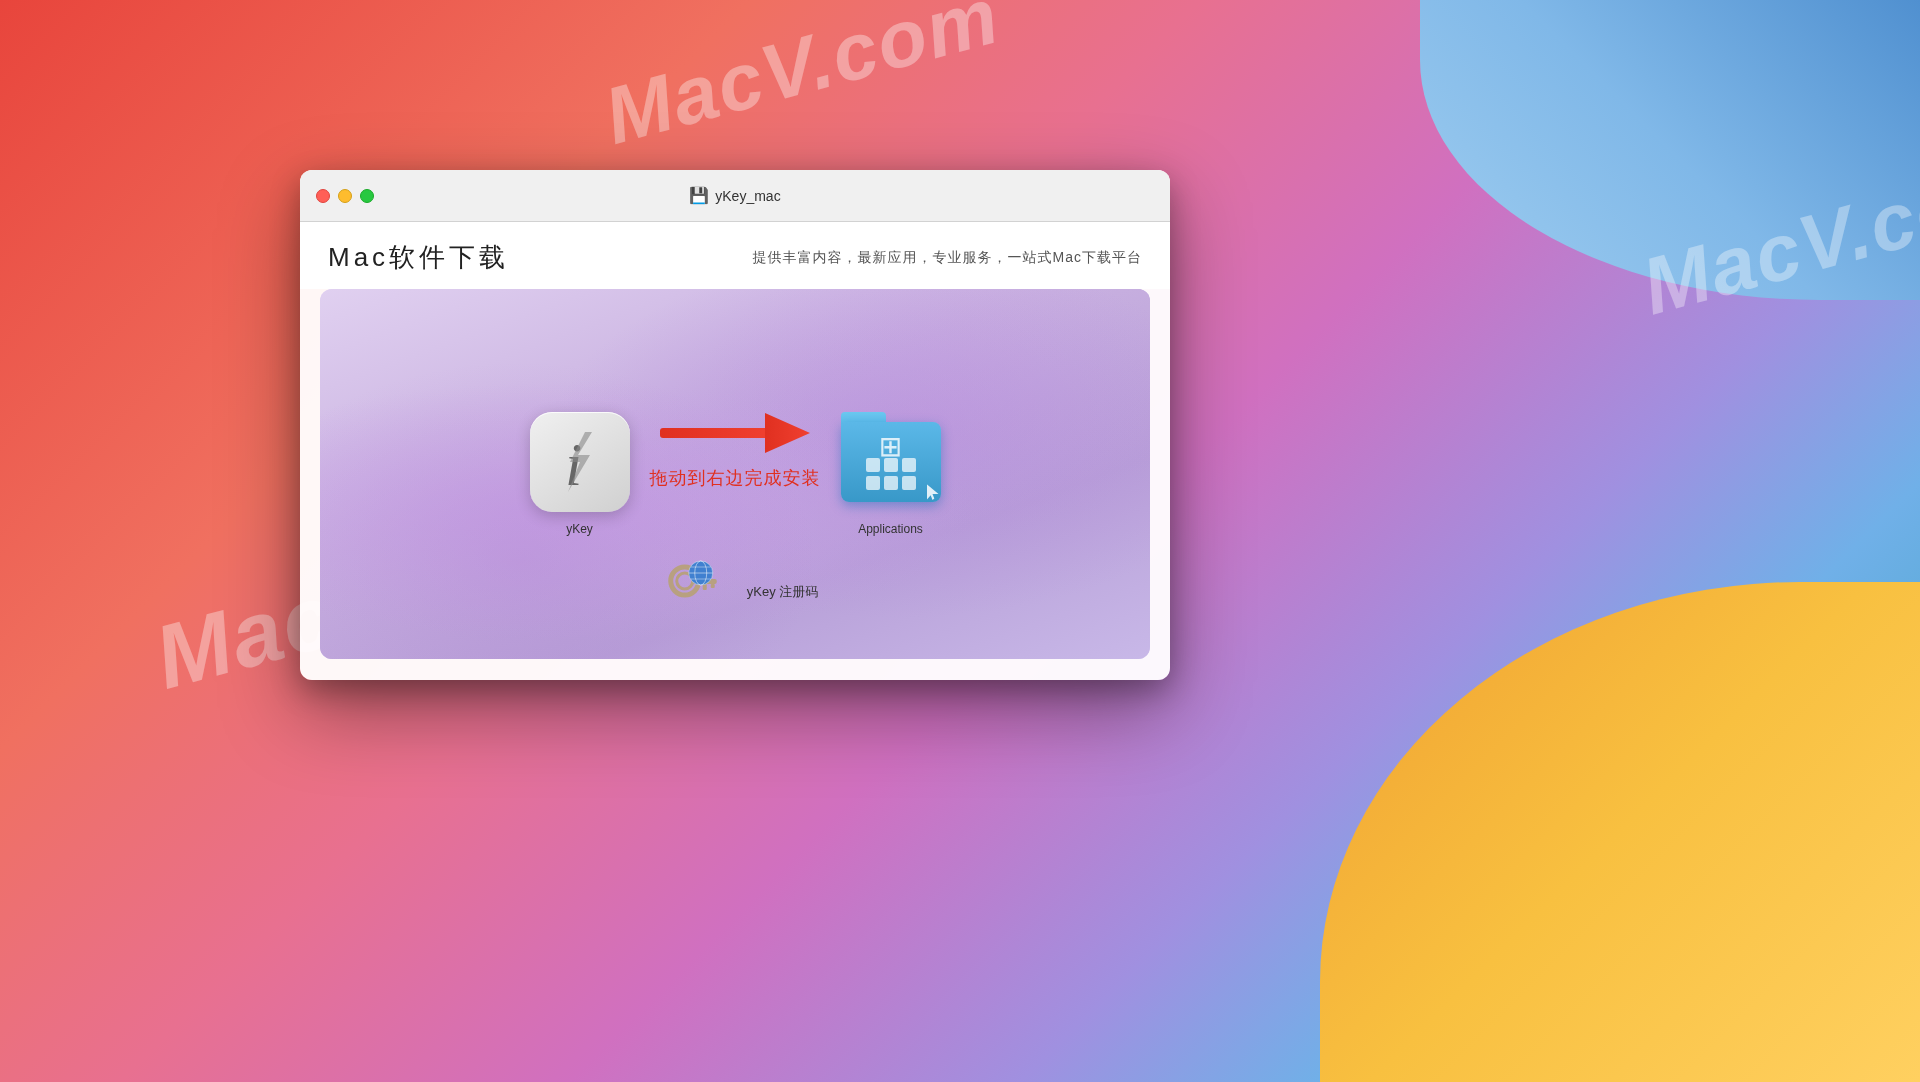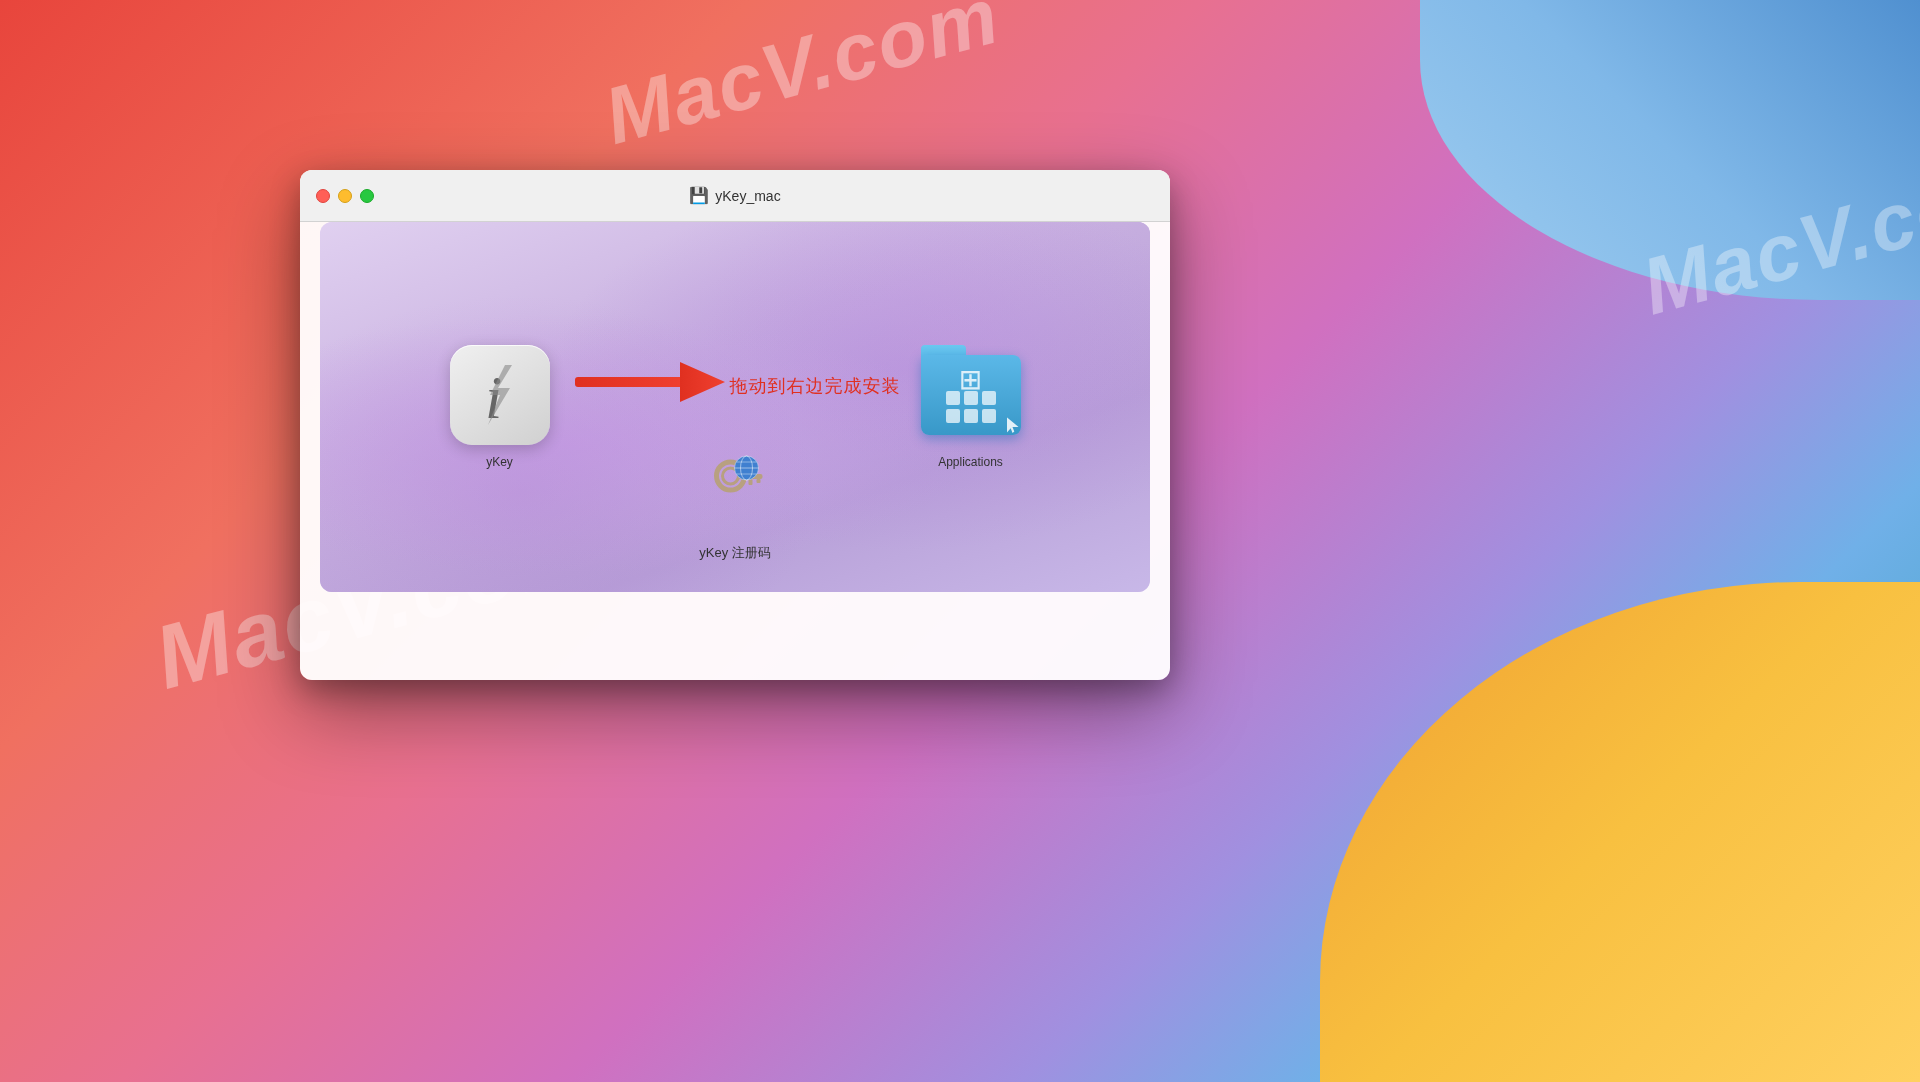--- a/index.html
+++ b/index.html
@@ -226,20 +226,21 @@
       color: #555;
       font-style: italic;
       font-weight: 300;
       position: relative;
       overflow: hidden;
     }
 
     
     .arrow-section {
       display: flex;
+      flex-direction: column;
       align-items: center;
       margin: 0 20px;
       margin-bottom: 50px;
     }
 
     .arrow-svg {
       width: 160px;
       height: 50px;
     }
 
@@ -302,21 +303,21 @@
       font-weight: 400;
     }
 
     
     .reg-item {
       position: absolute;
       bottom: 30px;
       left: 50%;
       transform: translateX(-50%);
       display: flex;
-      flex-direction: column;
+      flex-direction: row;
       align-items: center;
       gap: 20px;
     }
 
     .key-icon {
       width: 75px;
       height: 75px;
       display: flex;
       align-items: center;
       justify-content: center;
@@ -346,20 +347,24 @@
       <div class="traffic-light tl-red"></div>
       <div class="traffic-light tl-yellow"></div>
       <div class="traffic-light tl-green"></div>
     </div>
     <div class="title-text">
       <span class="title-icon">💾</span>
       <span>yKey_mac</span>
     </div>
   </div>
 
+  <div class="window-header">
+    <div class="header-title">Mac软件下载</div>
+    <div class="header-subtitle">提供丰富内容，最新应用，专业服务，一站式Mac下载平台</div>
+  </div>
 
   <div class="installer-area">
     <div class="installer-bg"></div>
     <div class="wave-shape wave-1"></div>
     <div class="wave-shape wave-2"></div>
 
     <div class="installer-content">
 
       <div class="app-item">
         <div class="ykey-icon">

